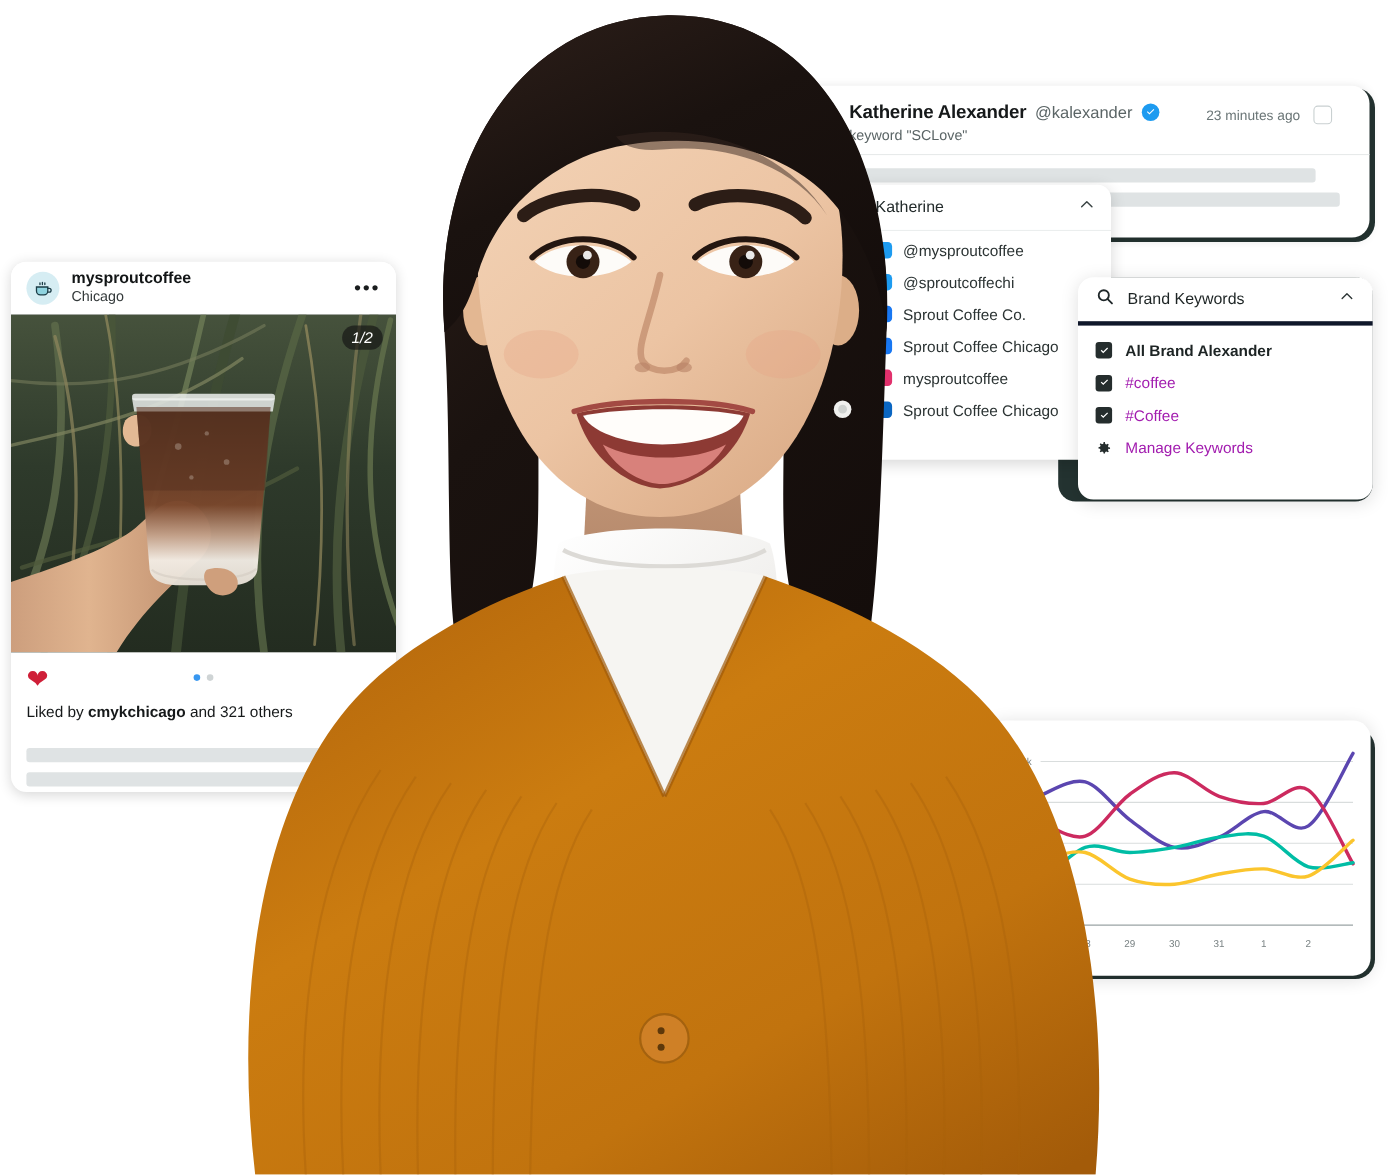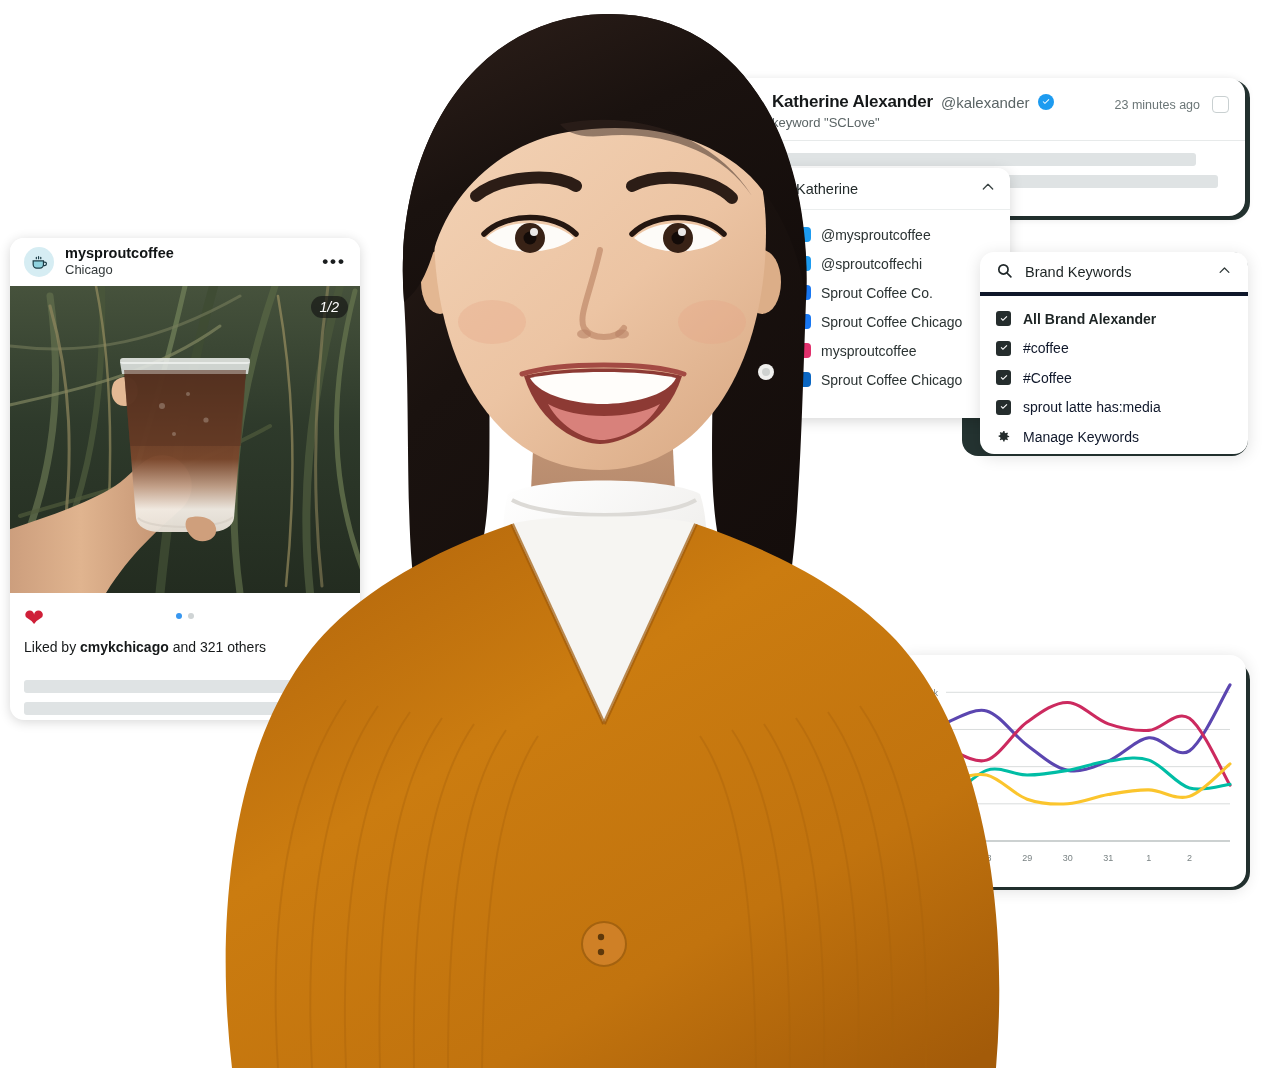--- a/index.html
+++ b/index.html
@@ -18,21 +18,21 @@
   #dark-chart { left: 912px; top: 662px; width: 338px; height: 228px; border-radius: 18px; }
 
   
   .card {
     position: absolute; background: #ffffff; border-radius: 14px;
     box-shadow: 0 2px 10px rgba(0,0,0,.14);
   }
 
   
   #twitter-card { left: 700px; top: 78px; width: 545px; height: 138px; border-radius: 16px; }
-  #twitter-card .tw-head { display: flex; align-items: flex-start; padding: 14px 16px 10px 72px; }
+  #twitter-card .tw-head { display: flex; align-items: flex-start; padding: 14px 34px 10px 72px; }
   .tw-names { display: flex; align-items: center; gap: 8px; }
   .tw-name { font-size: 17px; font-weight: bold; color: #16191a; letter-spacing: -.2px; }
   .tw-handle { font-size: 15px; color: #5b6566; }
   .verified { width: 16px; height: 16px; border-radius: 50%; background: #1d9bf0;
     display: inline-flex; align-items: center; justify-content: center; }
   .verified svg { width: 10px; height: 10px; }
   .tw-sub { font-size: 13px; color: #5b6566; margin-top: 3px; }
   .tw-right { margin-left: auto; display: flex; align-items: center; gap: 12px; padding-top: 4px; }
   .tw-time { font-size: 12.5px; color: #6b7677; white-space: nowrap; }
   .tw-check { width: 17px; height: 17px; border: 1.5px solid #c9d0d1; border-radius: 4px; background: #fff; }
@@ -41,37 +41,37 @@
   .bar { background: #dfe3e4; border-radius: 3px; height: 13px; margin-bottom: 9px; }
 
   
   #profiles-panel { left: 778px; top: 168px; width: 232px; height: 250px; border-radius: 12px;
     box-shadow: 0 3px 14px rgba(0,0,0,.16); overflow: hidden; }
   .pp-head { display: flex; align-items: center; height: 42px; padding: 0 14px 0 18px;
     border-bottom: 1px solid #ebeeee; }
   .pp-title { font-size: 14.5px; color: #232b2b; font-weight: 500; }
   .pp-chevron { margin-left: auto; color: #3b4444; }
   .pp-list { padding: 10px 0 0 0; }
-  .pp-item { display: flex; align-items: center; gap: 10px; height: 29px; padding: 0 12px 0 18px; }
+  .pp-item { display: flex; gap: 10px; height: 29px; padding: 0 12px 0 18px; }
   .pp-ico { width: 15px; height: 15px; border-radius: 4px; flex: 0 0 15px; }
   .pp-label { font-size: 14px; color: #2b3333; white-space: nowrap; }
 
   
   #keywords-card { left: 980px; top: 252px; width: 268px; height: 202px; border-radius: 14px;
     box-shadow: 0 3px 16px rgba(0,0,0,.13); overflow: hidden; }
   .kw-head { display: flex; align-items: center; gap: 12px; height: 44px; padding: 0 16px;
     border-bottom: 4px solid #0f172a; }
   .kw-title { font-size: 14.5px; color: #1d2424; font-weight: 500; }
   .kw-chevron { margin-left: auto; color: #2f3838; }
   .kw-list { padding: 8px 0; }
   .kw-row { display: flex; align-items: center; gap: 12px; height: 29.5px; padding: 0 16px; }
   .kw-box { width: 15px; height: 15px; border-radius: 3px; background: #252d2d;
     display: flex; align-items: center; justify-content: center; flex: 0 0 15px; }
   .kw-box svg { width: 10px; height: 10px; }
-  .kw-label { font-size: 14px; color: #0f172a; }
+  .kw-label { font-size: 14px; color: #a21caf; }
   .kw-label.strong { font-weight: bold; color: #1d2424; }
   .gear { width: 15px; height: 15px; flex: 0 0 15px; color: #252d2d; }
 
   
   #ig-card { left: 10px; top: 238px; width: 350px; height: 482px; border-radius: 14px; overflow: hidden;
     box-shadow: 0 2px 12px rgba(0,0,0,.16); }
   .ig-head { display: flex; align-items: center; gap: 11px; height: 48px; padding: 0 14px; background: #fff; }
   .ig-avatar { width: 30px; height: 30px; border-radius: 50%; background: #d6edf3;
     display: flex; align-items: center; justify-content: center; flex: 0 0 30px; }
   .ig-avatar svg { width: 19px; height: 19px; }
@@ -206,28 +206,20 @@
           </span>
           <span class="kw-label">#coffee</span>
         </div>
         <div class="kw-row">
           <span class="kw-box" style="background: rgb(37, 45, 45);">
             <svg viewBox="0 0 24 24">
               <path d="M20 6.5 9.5 17 4 11.5l1.9-1.9 3.6 3.6L18.1 4.6z" fill="#fff"></path>
             </svg>
           </span>
           <span class="kw-label">#Coffee</span>
-        </div>
-        <div class="kw-row">
-          <span class="kw-box" style="background: rgb(37, 45, 45);">
-            <svg viewBox="0 0 24 24">
-              <path d="M20 6.5 9.5 17 4 11.5l1.9-1.9 3.6 3.6L18.1 4.6z" fill="#fff"></path>
-            </svg>
-          </span>
-          <span class="kw-label">sprout latte has:media</span>
         </div>
         <div class="kw-row">
           <span class="gear"><svg viewBox="0 0 24 24" fill="currentColor">
               <path d="M12 8a4 4 0 1 0 0 8 4 4 0 0 0 0-8zm0 6a2 2 0 1 1 0-4 2 2 0 0 1 0 4z"></path>
               <path d="M21 13v-2l-2.3-.4a6.9 6.9 0 0 0-.8-1.9l1.3-1.9-1.4-1.4-1.9 1.3a6.9 6.9 0 0 0-1.9-.8L13.6 3h-2l-.4 2.3a6.9 6.9 0 0 0-1.9.8L7.4 4.8 6 6.2l1.3 1.9a6.9 6.9 0 0 0-.8 1.9L4.2 10.4v2l2.3.4c.2.7.5 1.3.8 1.9L6 16.6 7.4 18l1.9-1.3c.6.4 1.2.6 1.9.8l.4 2.3h2l.4-2.3c.7-.2 1.3-.4 1.9-.8l1.9 1.3 1.4-1.4-1.3-1.9c.4-.6.6-1.2.8-1.9L21 13z"></path>
             </svg></span>
           <span class="kw-label">Manage Keywords</span>
         </div>
       </div>
   </div>

